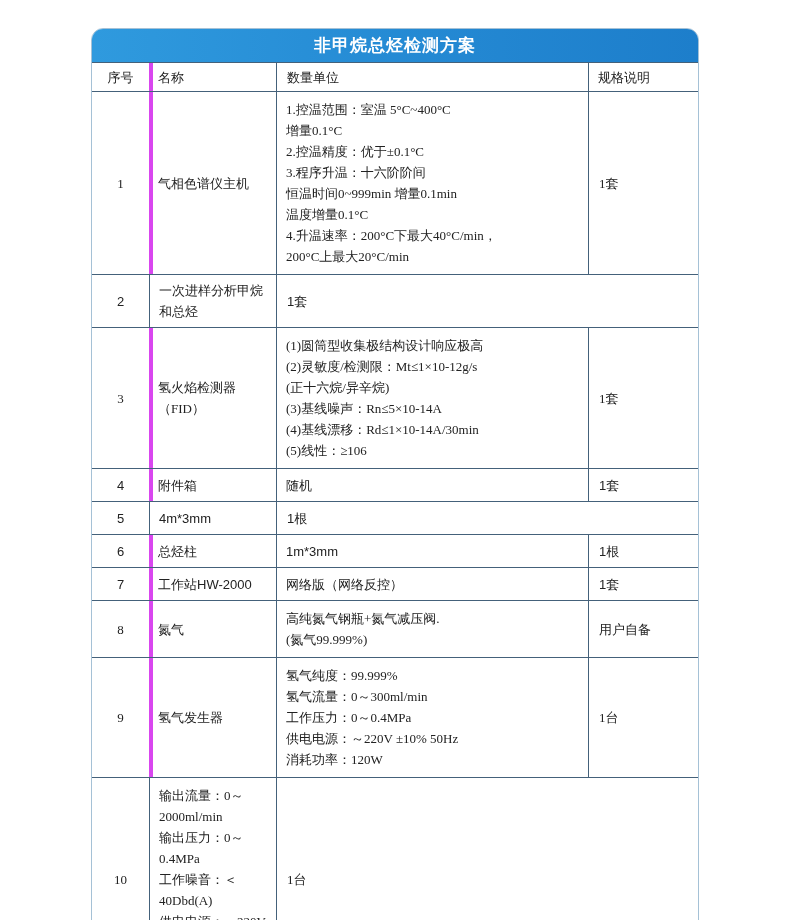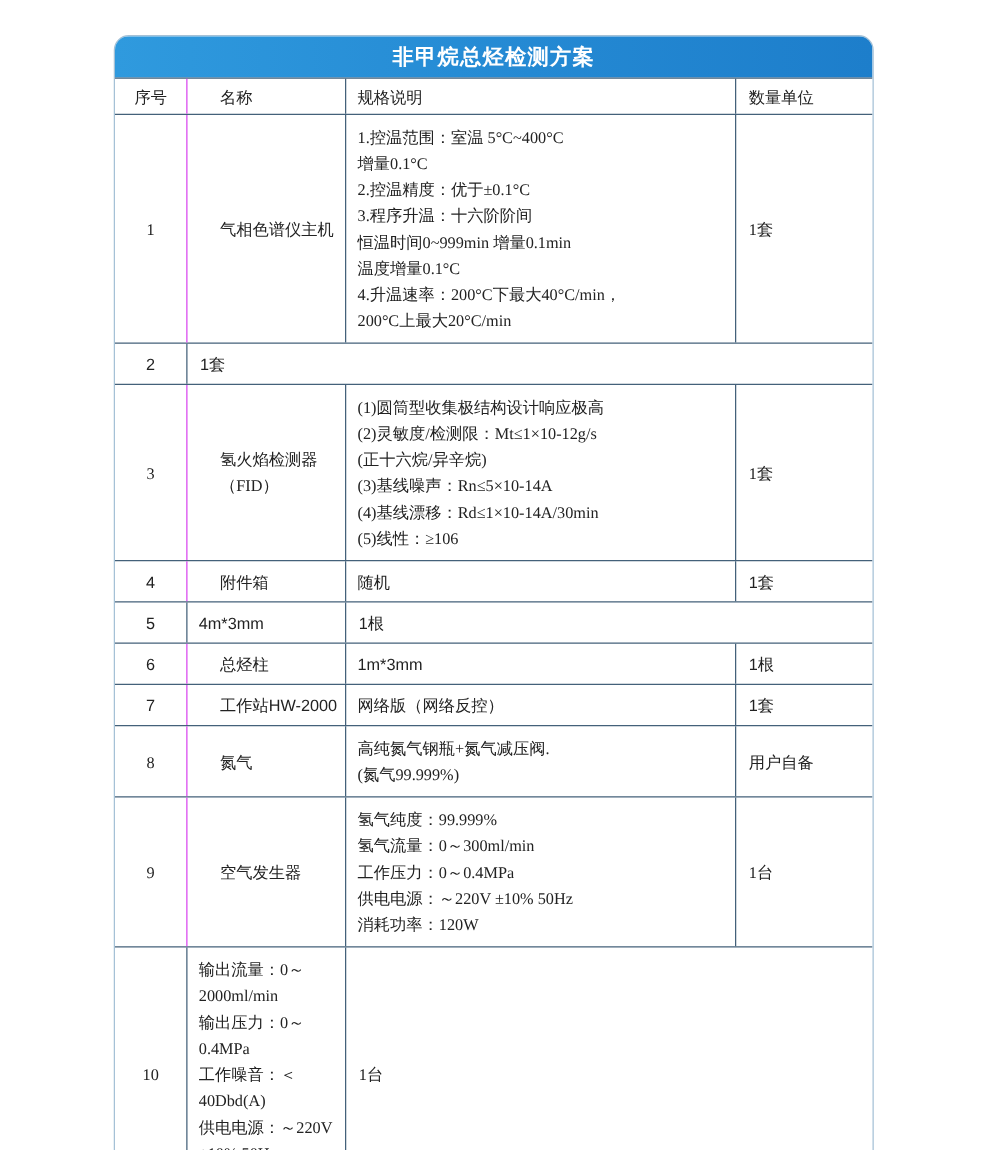--- a/index.html
+++ b/index.html
@@ -45,60 +45,61 @@
   .trow.header-row { font-size: 15px; }
   .cell {
     align-self: stretch;
     display: flex;
     align-items: center;
     font-size: 13px;
     line-height: 21px;
     padding: 5px 6px;
   }
   .cell.c-no { justify-content: center; border: none; }
-  .cell.c-name { border-left: 1px solid #d946ef; padding-left: 26px; }
+  .cell.c-name { border-left: 4px solid #d946ef; padding-left: 5px; }
   .cell.c-spec { border-left: 1px solid #44617a; padding-left: 9px; white-space: pre-line; }
   .cell.c-qty { border-left: 1px solid #44617a; padding-left: 10px; }
   .header-row .cell { min-height: 28px; padding-top: 3px; padding-bottom: 3px; }
   .r-tall .cell { padding-top: 7px; padding-bottom: 7px; font-family: Liberation Serif, serif; }
   .r-line .cell { min-height: 32px; }
 </style>
 </head>
 <body>
 
 <div class="page">
   <div class="card">
 
     <div class="title-bar">
       <span>非甲烷总烃检测方案</span>
     </div>
 
     <div class="trow header-row">
       <div class="cell c-no">序号</div>
       <div class="cell c-name">名称</div>
+      <div class="cell c-qty">数量单位</div>
       <div class="cell c-spec">规格说明</div>
-      <div class="cell c-qty">数量单位</div>
     </div>
 
     <div class="trow r-tall">
       <div class="cell c-no">1</div>
       <div class="cell c-name">气相色谱仪主机</div>
       <div class="cell c-spec">1.控温范围：室温 5°C~400°C
 增量0.1°C
 2.控温精度：优于±0.1°C
 3.程序升温：十六阶阶间
 恒温时间0~999min 增量0.1min
 温度增量0.1°C
 4.升温速率：200°C下最大40°C/min，
  200°C上最大20°C/min</div>
       <div class="cell c-qty">1套</div>
     </div>
 
     <div class="trow r-line">
       <div class="cell c-no">2</div>
+      <div class="cell c-spec">一次进样分析甲烷和总烃</div>
       <div class="cell c-qty">1套</div>
     </div>
 
     <div class="trow r-tall">
       <div class="cell c-no">3</div>
       <div class="cell c-name">氢火焰检测器（FID）</div>
       <div class="cell c-spec">(1)圆筒型收集极结构设计响应极高
 (2)灵敏度/检测限：Mt≤1×10-12g/s
 (正十六烷/异辛烷)
 (3)基线噪声：Rn≤5×10-14A
@@ -137,21 +138,21 @@
     <div class="trow r-tall">
       <div class="cell c-no">8</div>
       <div class="cell c-name">氮气</div>
       <div class="cell c-spec">高纯氮气钢瓶+氮气减压阀.
 (氮气99.999%)</div>
       <div class="cell c-qty">用户自备</div>
     </div>
 
     <div class="trow r-tall">
       <div class="cell c-no">9</div>
-      <div class="cell c-name">空气发生器</div>
+      <div class="cell c-name">氢气发生器</div>
       <div class="cell c-spec">氢气纯度：99.999%
 氢气流量：0～300ml/min
 工作压力：0～0.4MPa
 供电电源：～220V ±10% 50Hz
 消耗功率：120W</div>
       <div class="cell c-qty">1台</div>
     </div>
 
     <div class="trow r-tall">
       <div class="cell c-no">10</div>

